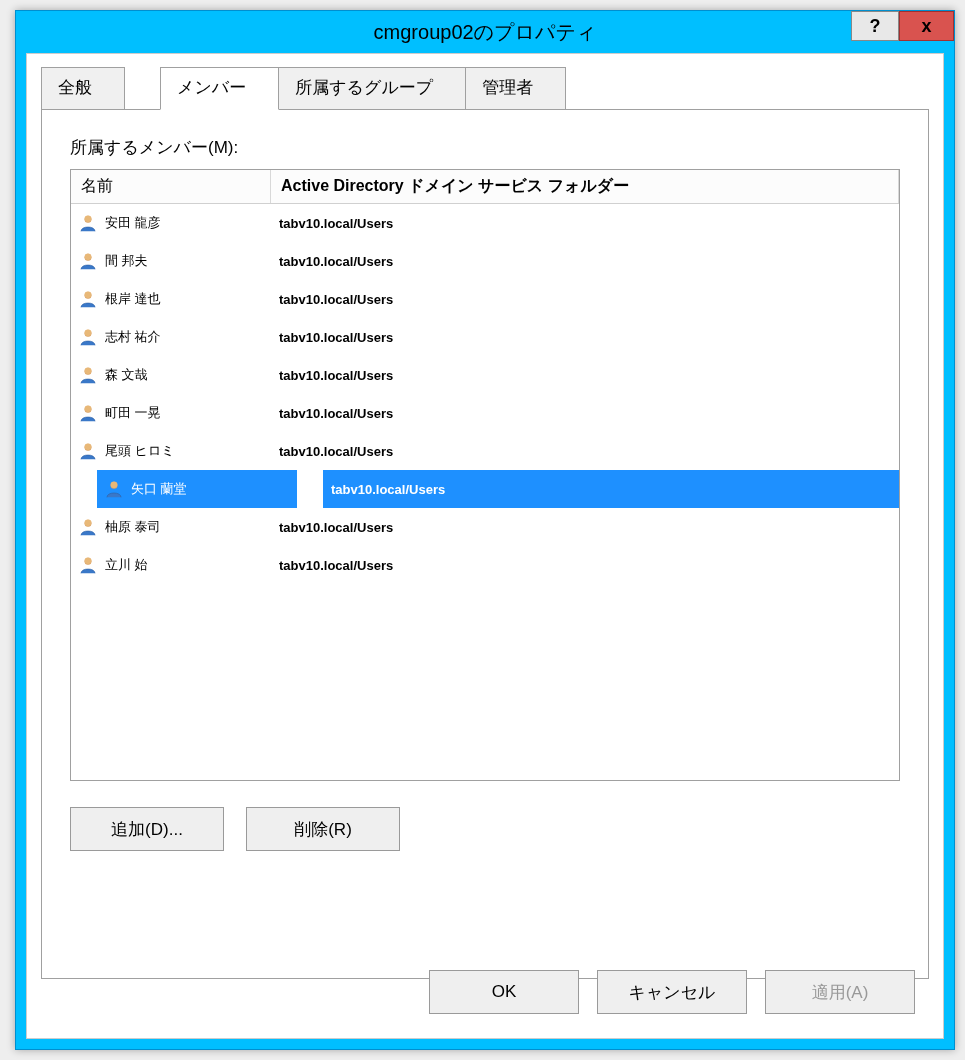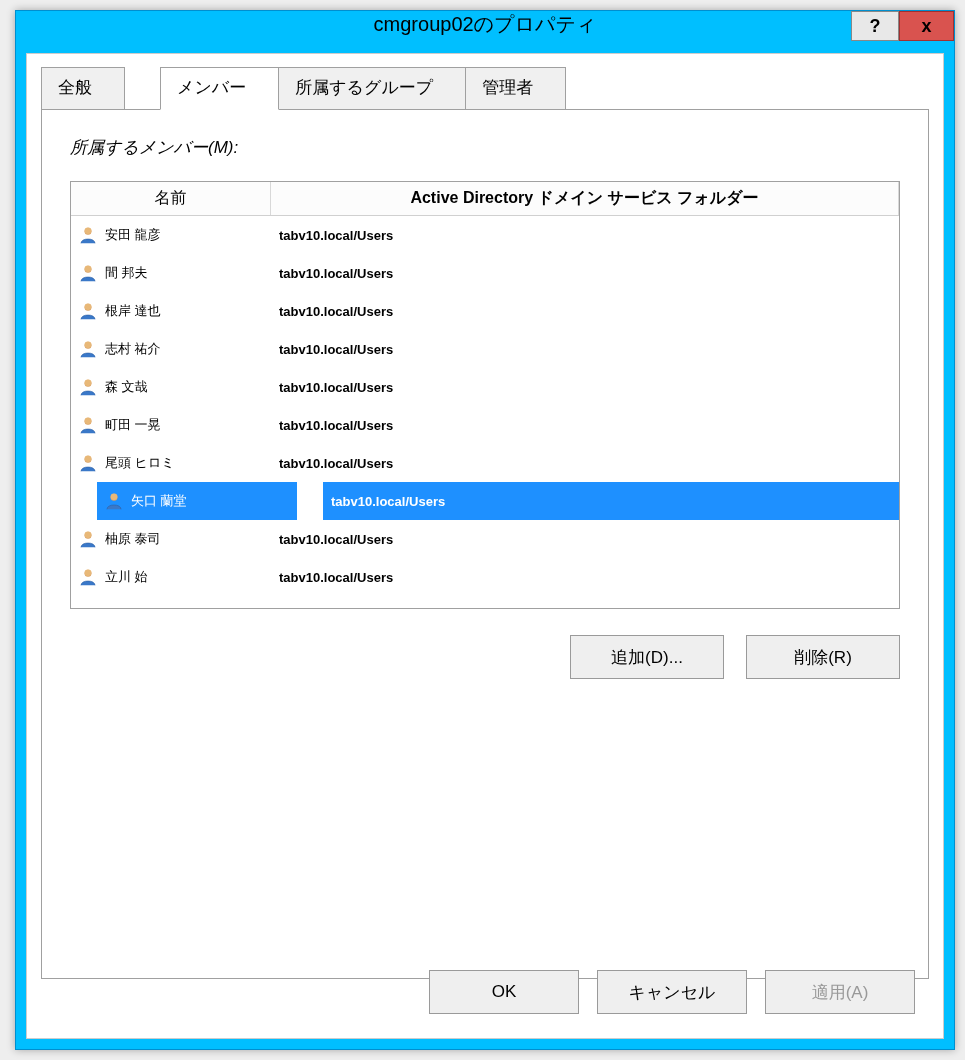--- a/index.html
+++ b/index.html
@@ -18,21 +18,21 @@
       left: 15px;
       width: 940px;
       height: 1040px;
       background: #00bfff;
       border: 1px solid #008fcf;
       box-shadow: 0 0 8px rgba(0,0,0,0.3);
     }
     .titlebar {
       height: 42px;
       display: flex;
-      align-items: flex-start;
+      align-items: center;
       position: relative;
     }
     .title-text {
       flex: 1;
       text-align: center;
       font-size: 20px;
       color: #000;
       font-weight: normal;
     }
     .titlebar-buttons {
@@ -93,30 +93,28 @@
     }
     .tabpanel {
       border: 1px solid #a0a0a0;
       margin: 0 14px 16px 14px;
       padding: 26px 28px 28px 28px;
       height: 870px;
       position: relative;
     }
     .members-label {
       font-size: 17px;
-      margin-bottom: 22px;
-      font-style: italic;
+      margin-bottom: 10px;
     }
     .listview {
       border: 1px solid #a0a0a0;
-      height: 428px;
+      height: 612px;
       overflow: auto;
       background: #fff;
       user-select: none;
-      text-align: center;
     }
     .lv-header {
       display: flex;
       background: #fff;
       border-bottom: 1px solid #d0d0d0;
       position: sticky;
       top: 0;
     }
     .lv-header-cell {
       padding: 6px 10px;
@@ -155,21 +153,20 @@
       align-items: center;
       justify-content: center;
       flex-shrink: 0;
     }
     .user-icon svg { width: 20px; height: 20px; }
 
     .action-buttons {
       display: flex;
       gap: 22px;
       margin-top: 26px;
-      justify-content: flex-end;
     }
     .btn {
       height: 44px;
       min-width: 154px;
       border: 1px solid #9a9a9a;
       background: #efefef;
       font-size: 17px;
       font-family: inherit;
       cursor: pointer;
       padding: 0 16px;

